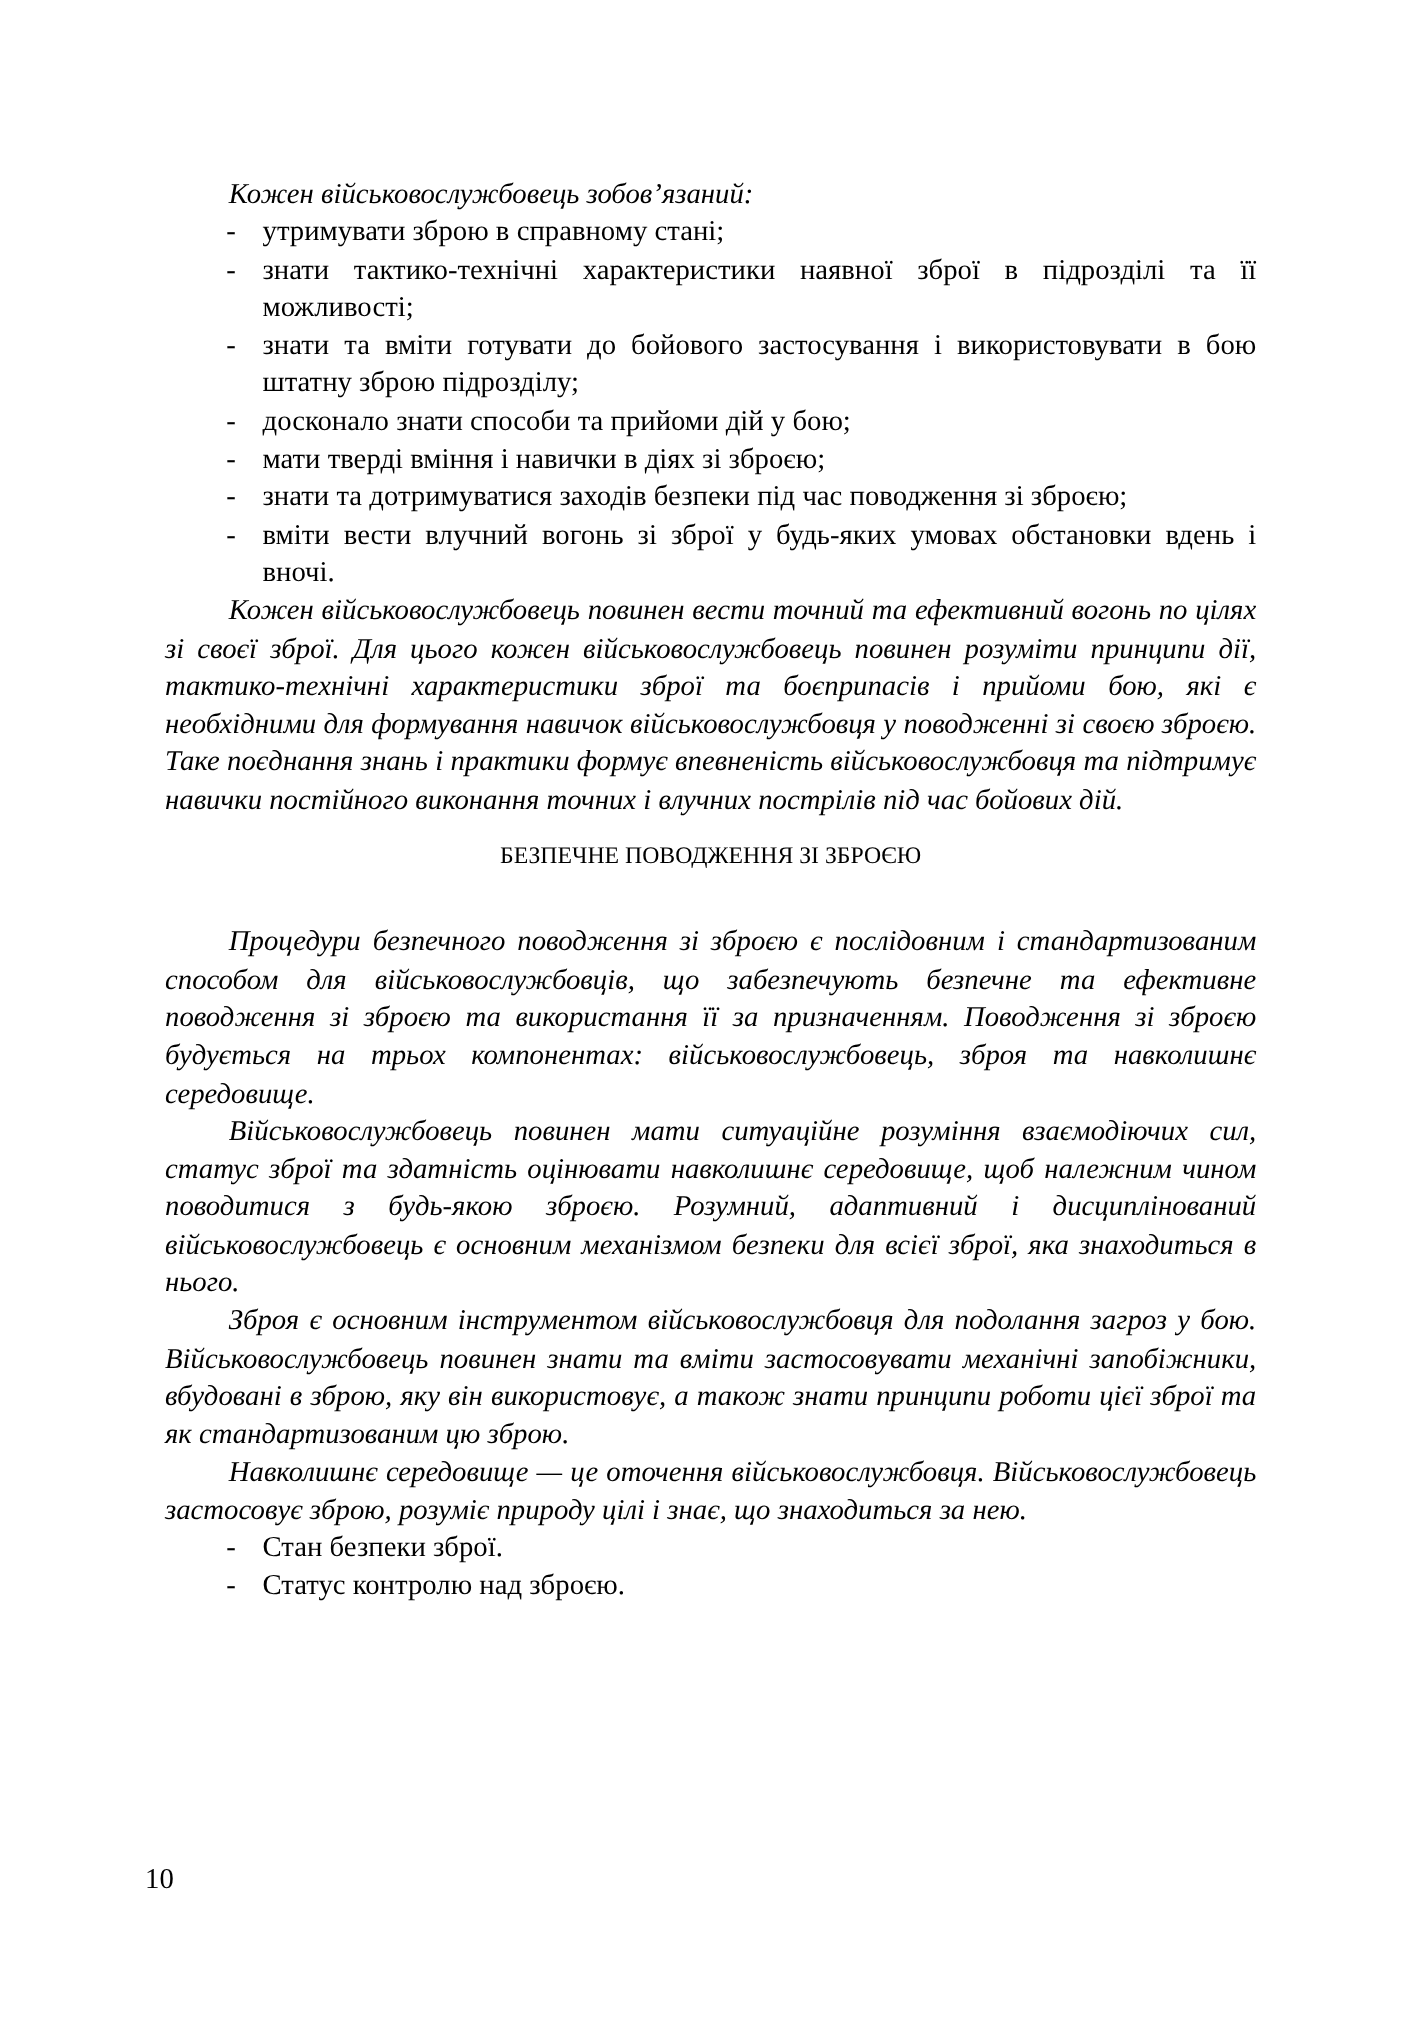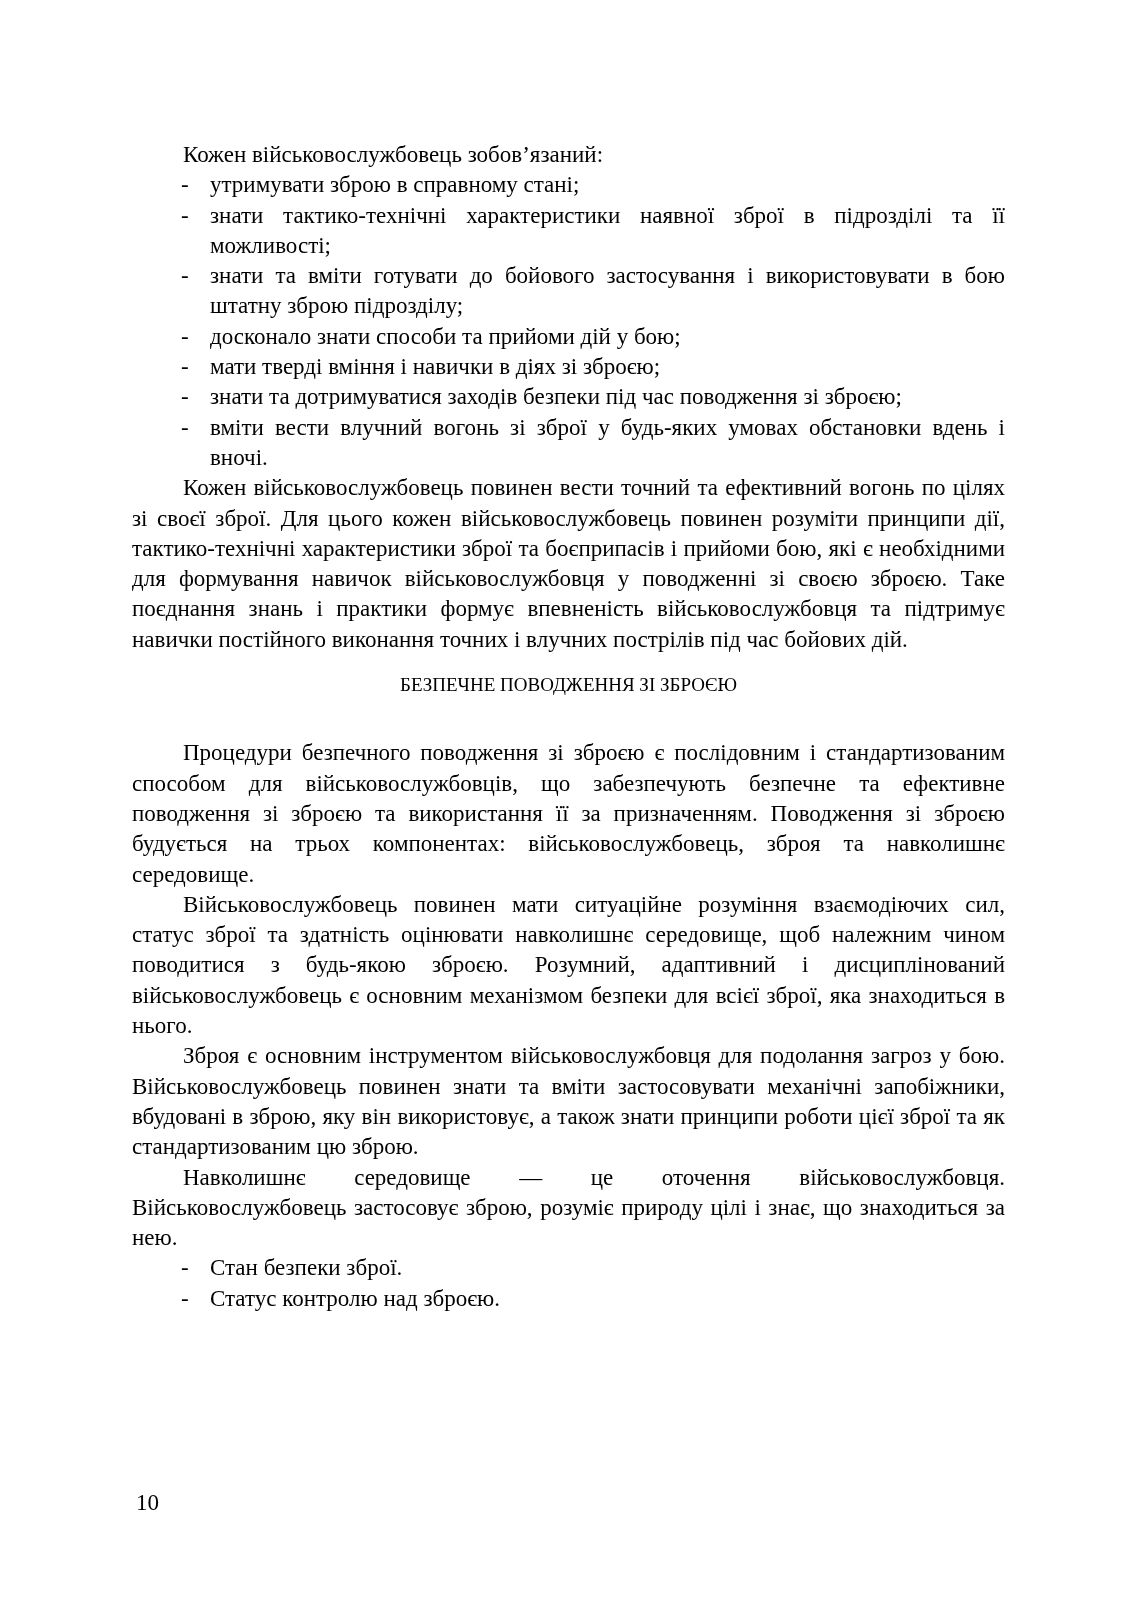--- a/index.html
+++ b/index.html
@@ -25,20 +25,21 @@
   .content {
     position: absolute;
     left: 132px;
     top: 140px;
     width: 873px;
   }
   .para {
     margin: 0;
     text-align: justify;
     text-indent: 51px;
+    font-style: italic;
   }
   .dash-list {
     margin: 0;
     padding: 0 0 0 78px;
     list-style: none;
   }
   .dash-list li {
     position: relative;
     text-align: justify;
   }
@@ -50,21 +51,21 @@
   }
   .heading {
     margin: 15px 0 38px 0;
     font-size: 19px;
     font-weight: normal;
     text-align: center;
     text-indent: 0;
   }
   .page-number {
     position: absolute;
-    left: 136px;
+    left: 116px;
     top: 1488px;
     font-family: "Liberation Serif", serif;
     font-size: 23px;
     color: #000000;
   }
 </style>
 </head>
 <body>
 
 <div class="page">

